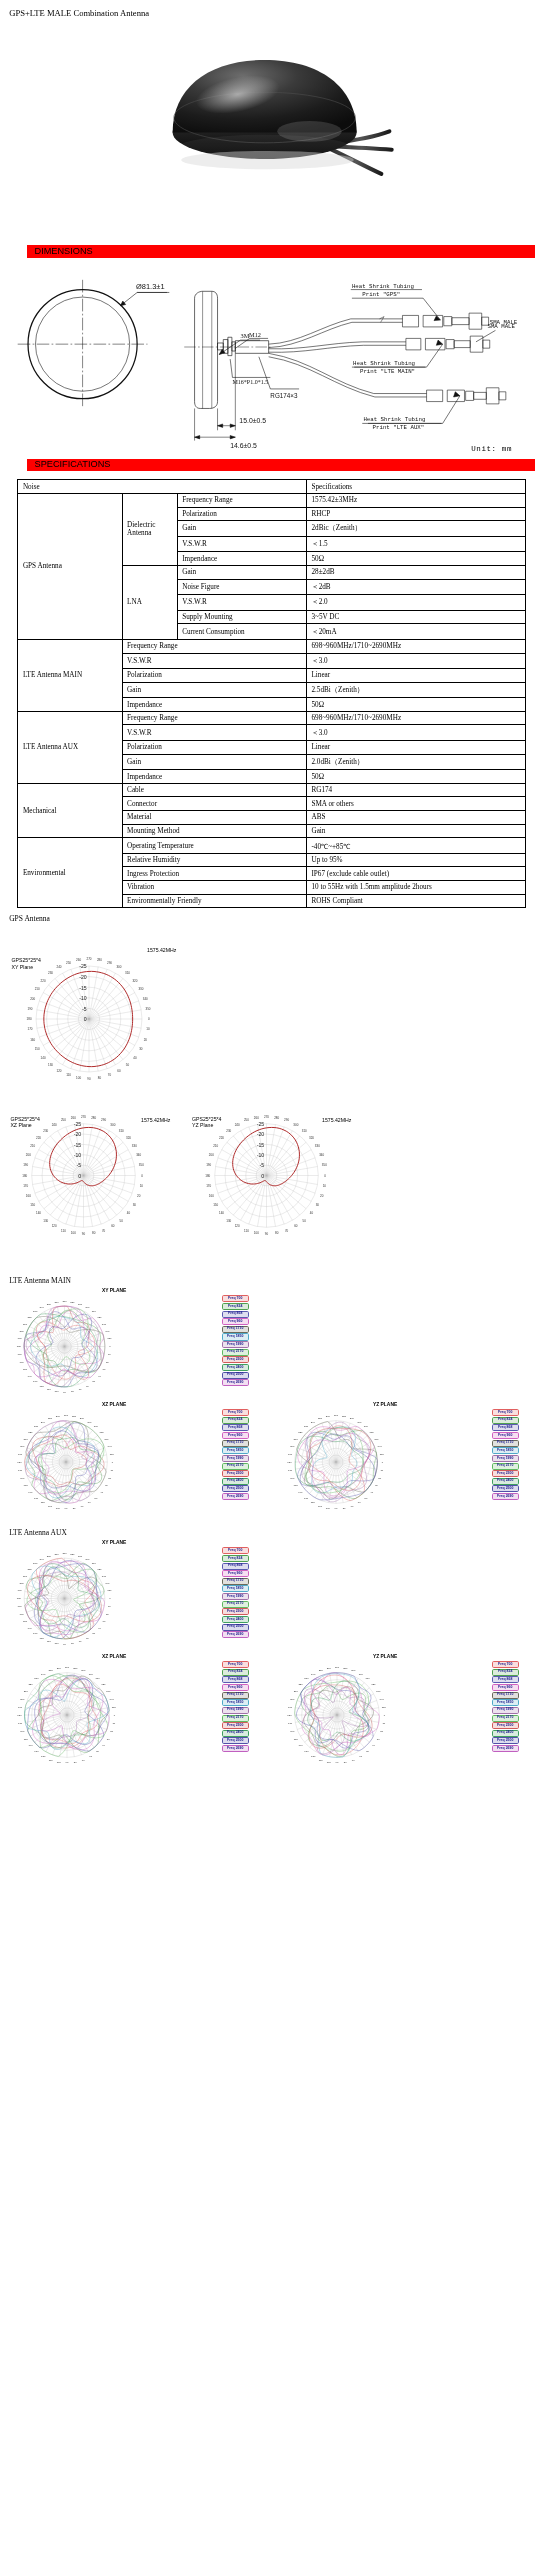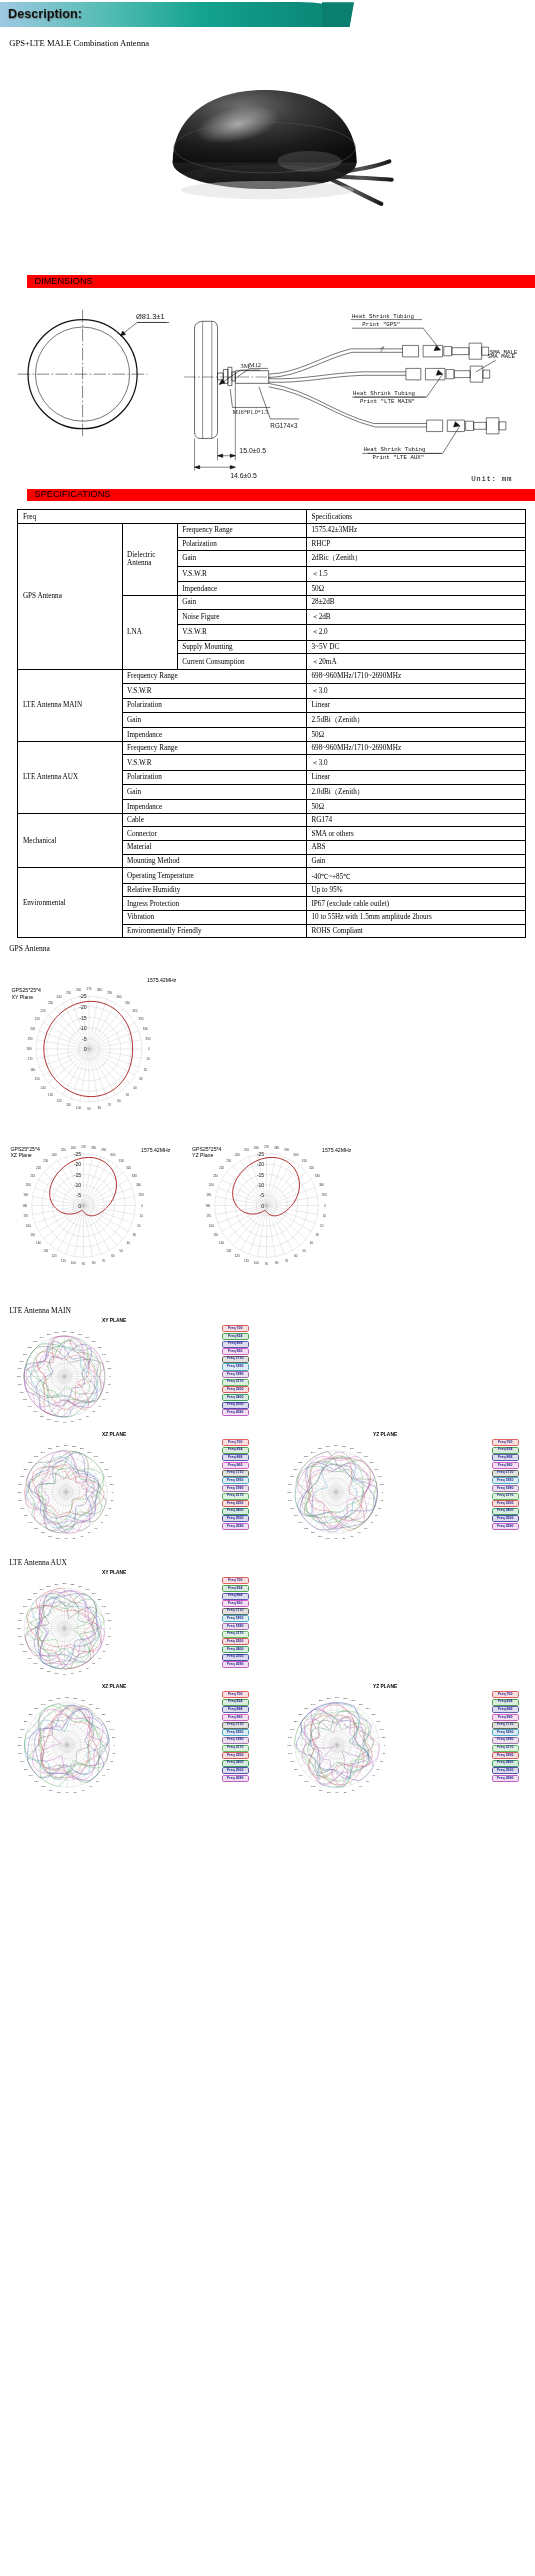--- a/index.html
+++ b/index.html
@@ -142,25 +142,20 @@
     line-height:1.1;
   }
   svg { display:block; }
   .gridline { stroke:#b9b9b9; stroke-width:.5; fill:none; }
 </style>
 </head>
 <body>
 
 <div class="page">
 
-  <div class="desc-banner">
-    <div class="desc-banner-bg"></div>
-    <div class="desc-banner-bg2"></div>
-    <div class="desc-title">Description:</div>
-  </div>
 
   <div class="product-name">GPS+LTE MALE Combination Antenna</div>
 
   <div class="photo-wrap">
     <svg class="antenna-photo" viewBox="0 0 400 330">
       <defs>
         <radialGradient id="domeG" cx="38%" cy="22%" r="85%">
           <stop offset="0%" stop-color="#6d6d6d"></stop>
           <stop offset="35%" stop-color="#3a3a3a"></stop>
           <stop offset="70%" stop-color="#1c1c1c"></stop>
@@ -331,21 +326,21 @@
     <div class="unit-label">Unit: mm</div>
   </div>
 
   <div class="red-bar">
     <span>SPECIFICATIONS</span>
   </div>
 
   <table class="spec-table">
     <tbody id="spec-body">
         <tr>
-          <td class="hdr-item" colspan="3">Freq</td>
+          <td class="hdr-item" colspan="3">Noise</td>
           <td>Specifications</td>
         </tr>
         <tr>
           <td class="c-item" rowspan="10">GPS Antenna</td>
           <td class="c-sub" rowspan="5">Dielectric Antenna</td>
           <td class="c-par">Frequency Range</td>
           <td class="c-val">1575.42±3MHz</td>
         </tr>
         <tr>
           <td class="c-par">Polarization</td>

